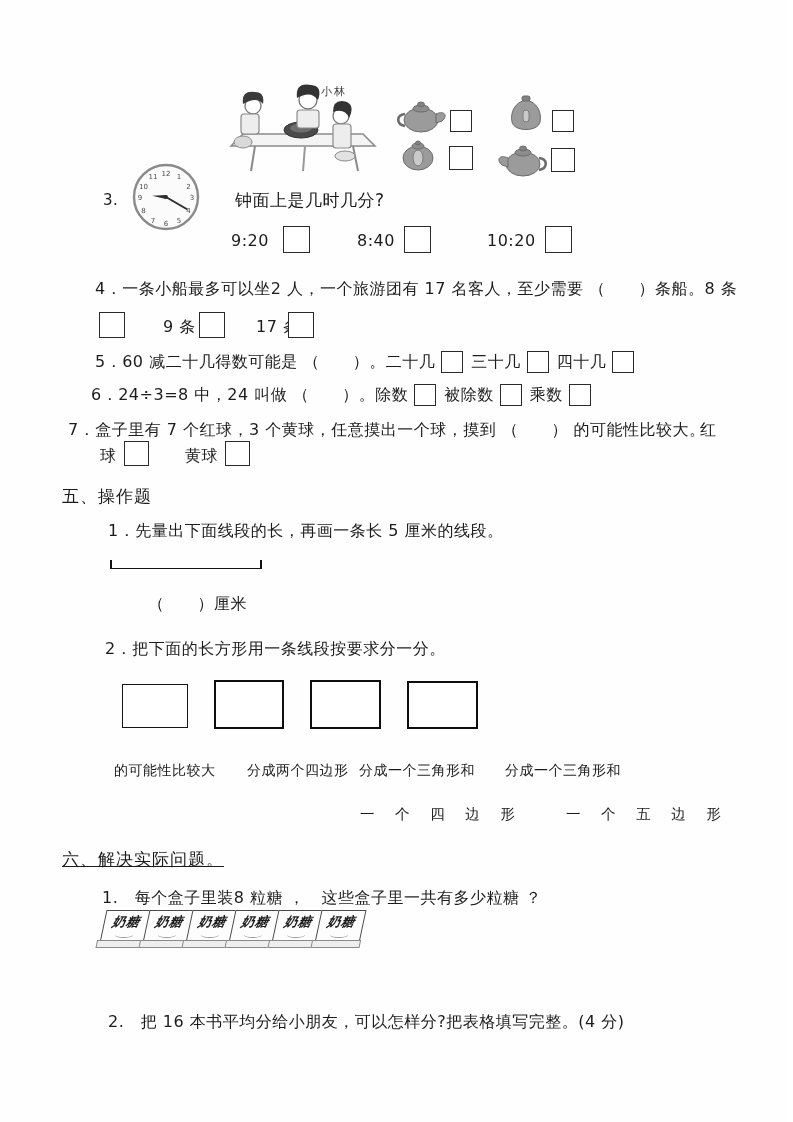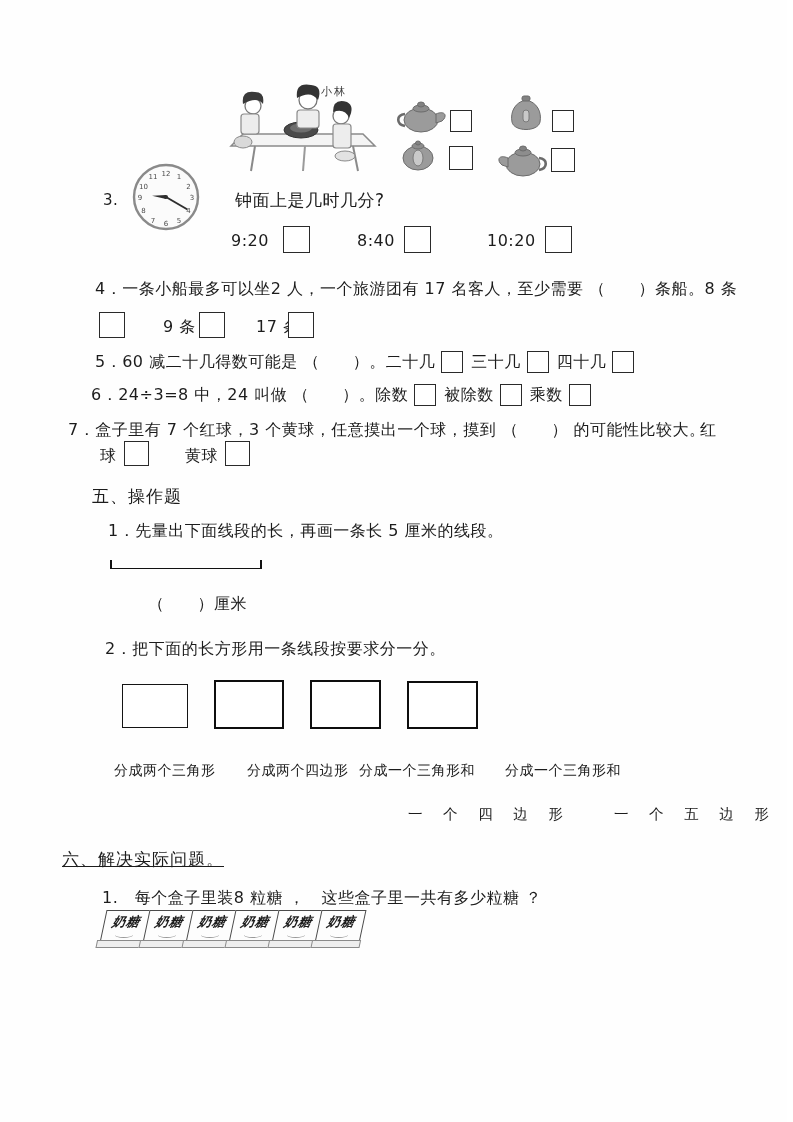--- a/index.html
+++ b/index.html
@@ -13,21 +13,21 @@
   .cbx.sm { width:22px; height:22px; }
   .inline-cbx { display:inline-block; width:22px; height:22px; border:1.5px solid #2a2a2a; background:#fff; vertical-align:-4px; margin:0 8px 0 6px; }
   .opt-row { display:flex; align-items:center; }
   .rect { position:absolute; background:#fff; }
   .rect.thin { border:1.5px solid #141414; }
   .rect.thick { border:2.5px solid #0e0e0e; }
   .seg { position:absolute; border-bottom:1.6px solid #111; }
   .seg::before, .seg::after { content:""; position:absolute; bottom:0; width:1.6px; height:8px; background:#111; }
   .seg::before { left:0; } .seg::after { right:0; }
   .label-sm { font-size:14px; letter-spacing:0.5px; white-space:nowrap; }
-  .label-spread { font-size:14.5px; letter-spacing:8px; white-space:nowrap;margin-left:48px; }
+  .label-spread { font-size:14.5px; letter-spacing:8px; white-space:nowrap; }
   .candy-row { position:absolute; display:flex; }
   .candy-box { position:relative; width:45px; height:33px; border:1.5px solid #4a4a4a; background:#fdfdfd; margin-right:-2px;
                transform:skewX(-12deg); display:flex; flex-direction:column; align-items:center; }
   .candy-box::before { content:""; position:absolute; bottom:-6px; left:-4px; right:-2px; height:6px; background:#eee; border:1px solid #8a8a8a; }
   .candy-label { font-size:13px; font-weight:bold; font-style:italic; margin-top:2px; letter-spacing:1px; }
   .candy-sub { width:18px; height:6px; border-bottom:1.2px solid #999; border-radius:50%; margin-top:1px; }
   .scene-label { font-size:11px; color:#3a3a3a; letter-spacing:2px; }
 </style>
 </head>
 <body>
@@ -150,34 +150,34 @@
       <span class="inline-cbx"></span>
   </div>
 
   <div class="abs txt" style="left:68px; top:419px;">7．盒子里有 7 个红球，3 个黄球，任意摸出一个球，摸到 （　　） 的可能性比较大。</div>
   <div class="abs txt" style="left:700px; top:419px;">红</div>
   <div class="abs txt" style="left:100px; top:445px;">球</div>
   <span class="cbx" style="left:124px; top:441px;"></span>
   <div class="abs txt" style="left:185px; top:445px;">黄球</div>
   <span class="cbx" style="left:225px; top:441px;"></span>
 
-  <div class="abs sec-title" style="left:62px; top:485px;margin-left:30px;">五、操作题</div>
+  <div class="abs sec-title" style="left:62px; top:485px;">五、操作题</div>
   <div class="abs txt" style="left:108px; top:520px;">1．先量出下面线段的长，再画一条长 5 厘米的线段。</div>
 
   <div class="seg" style="left:110px; top:560px; width:152px; height:9px;"></div>
   <div class="abs txt" style="left:148px; top:593px;">（　　）厘米</div>
 
   <div class="abs txt" style="left:105px; top:638px;">2．把下面的长方形用一条线段按要求分一分。</div>
 
   <div class="rect thin" style="left:122px; top:684px; width:66px; height:44px;"></div>
   <div class="rect thick" style="left:214px; top:680px; width:70px; height:49px;"></div>
   <div class="rect thick" style="left:310px; top:680px; width:71px; height:49px;"></div>
   <div class="rect thick" style="left:407px; top:681px; width:71px; height:48px;"></div>
 
-  <div class="abs label-sm" style="left:114px; top:762px;">分成两个三角形</div>
+  <div class="abs label-sm" style="left:114px; top:762px;">的可能性比较大</div>
   <div class="abs label-sm" style="left:247px; top:762px;">分成两个四边形</div>
   <div class="abs label-sm" style="left:359px; top:762px;">分成一个三角形和</div>
   <div class="abs label-sm" style="left:505px; top:762px;">分成一个三角形和</div>
   <div class="abs label-spread" style="left:360px; top:805px;">一 个 四 边 形</div>
   <div class="abs label-spread" style="left:566px; top:805px;">一 个 五 边 形</div>
 
   <div class="abs sec-title" style="left:62px; top:848px;text-decoration:underline;">六、解决实际问题。</div>
   <div class="abs txt" style="left:102px; top:887px;">1.　每个盒子里装8 粒糖 ，　这些盒子里一共有多少粒糖 ？</div>
 
   <div class="candy-row" style="left:103px; top:910px;">
@@ -200,14 +200,15 @@
     <div class="candy-box">
         <span class="candy-label">奶糖</span>
         <span class="candy-sub"></span>
       </div>
     <div class="candy-box">
         <span class="candy-label">奶糖</span>
         <span class="candy-sub"></span>
       </div>
   </div>
 
+  <div class="abs txt" style="left:108px; top:1011px;">2.　把 16 本书平均分给小朋友，可以怎样分?把表格填写完整。(4 分)</div>
 
 </div>
 
 </body></html>

